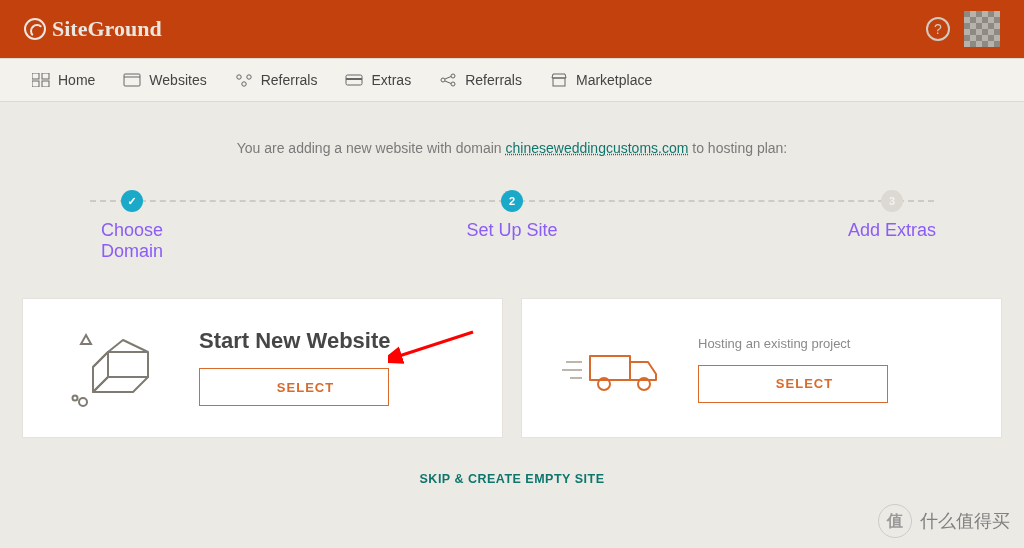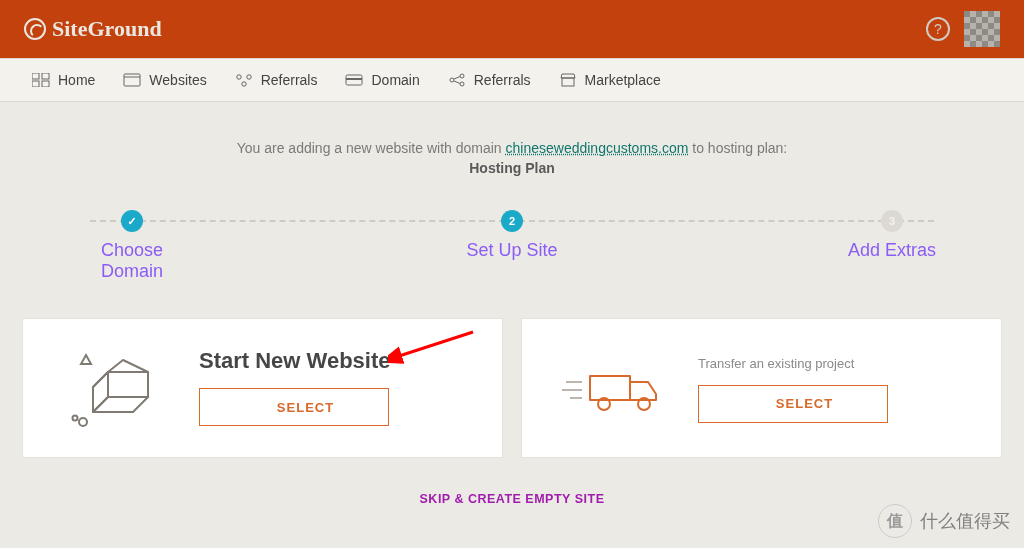--- a/index.html
+++ b/index.html
@@ -38,21 +38,21 @@
   .cards { margin: 36px auto 0; width: 980px; display:flex; gap:18px; justify-content:flex-start; }
   .card { flex:1; background:#fff; border:1px solid #e5e2db; display:flex; align-items:center; padding: 18px 16px 20px 10px; min-height:140px; position:relative; }
   .card-illus { width:160px; height:100px; display:flex; align-items:center; justify-content:center; }
   .card-body { flex:1; text-align:left; padding-left:6px; }
   .card-title { font-size:22px; font-weight:700; color:#464646; }
   .card-sub { font-size:13px; color:#8a8a8a; margin-top:4px; }
   .select-btn { margin-top:14px; width:190px; height:38px; border:1.5px solid #d86a2b; background:#fff; color:#d86a2b; font-weight:700; font-size:13px; letter-spacing:1px; cursor:pointer;padding-left:23px; }
   
   .annot-arrow { position:absolute; left:388px; top:327px; pointer-events:none; }
   
-  .skip { margin-top:34px; text-align:center; font-size:12.5px; font-weight:700; color:#a21caf; letter-spacing:0.5px; cursor:pointer; }
+  .skip { margin-top:34px; text-align:center; font-size:12.5px; font-weight:700; color:#0f766e; letter-spacing:0.5px; cursor:pointer; }
   
   .watermark { position:absolute; right:14px; bottom:10px; display:flex; align-items:center; gap:8px; color:#808080; font-size:18px; }
   .wm-circle { width:34px; height:34px; border-radius:50%; border:1.5px solid #ccc; display:flex; align-items:center; justify-content:center; font-size:16px; font-weight:700; color:#999; }
 </style>
 </head>
 <body>
 
 <div class="topbar">
   <div class="brand">
     <span class="brand-icon"></span>
@@ -95,21 +95,21 @@
     </span>
     <span>Referrals</span>
   </div>
   <div class="nav-item">
     <span class="nav-ico">
       <svg viewBox="0 0 18 14" width="18" height="14">
           <rect x="1" y="2" width="16" height="10" rx="1.5" fill="none" stroke="#666"></rect>
           <rect x="1" y="5" width="16" height="2" fill="#666"></rect>
         </svg>
     </span>
-    <span>Domain</span>
+    <span>Extras</span>
   </div>
   <div class="nav-item">
     <span class="nav-ico">
       <svg viewBox="0 0 18 14" width="18" height="14">
           <circle cx="4" cy="7" r="2" fill="none" stroke="#666"></circle>
           <circle cx="14" cy="3" r="2" fill="none" stroke="#666"></circle>
           <circle cx="14" cy="11" r="2" fill="none" stroke="#666"></circle>
           <line x1="6" y1="6" x2="12" y2="3.5" stroke="#666"></line>
           <line x1="6" y1="8" x2="12" y2="10.5" stroke="#666"></line>
         </svg>
@@ -124,21 +124,20 @@
         </svg>
     </span>
     <span>Marketplace</span>
   </div>
 </div>
 
 <div class="main">
   <div class="subtitle">
     <span>You are adding a new website with domain </span><span class="domain">chineseweddingcustoms.com</span><span> to hosting plan:</span>
   </div>
-  <div class="plan">Hosting Plan</div>
 
   <div class="steps">
     <div class="step done">
       <div class="step-circle">✓</div>
       <div class="step-label">Choose Domain</div>
     </div>
     <div class="step active">
       <div class="step-circle">2</div>
       <div class="step-label">Set Up Site</div>
     </div>
@@ -180,21 +179,21 @@
             <circle cx="92" cy="62" r="6"></circle>
           </g>
           <g stroke="#bcb6ac" stroke-width="2">
             <line x1="14" y1="40" x2="30" y2="40"></line>
             <line x1="10" y1="48" x2="30" y2="48"></line>
             <line x1="18" y1="56" x2="30" y2="56"></line>
           </g>
         </svg>
       </div>
       <div class="card-body">
-        <div class="card-sub">Transfer an existing project</div>
+        <div class="card-sub">Hosting an existing project</div>
         <button class="select-btn">SELECT</button>
       </div>
     </div>
   </div>
 
   <div class="skip">SKIP &amp; CREATE EMPTY SITE</div>
 </div>
 
 <svg class="annot-arrow" width="90" height="40" viewBox="0 0 90 40">
   <defs>

